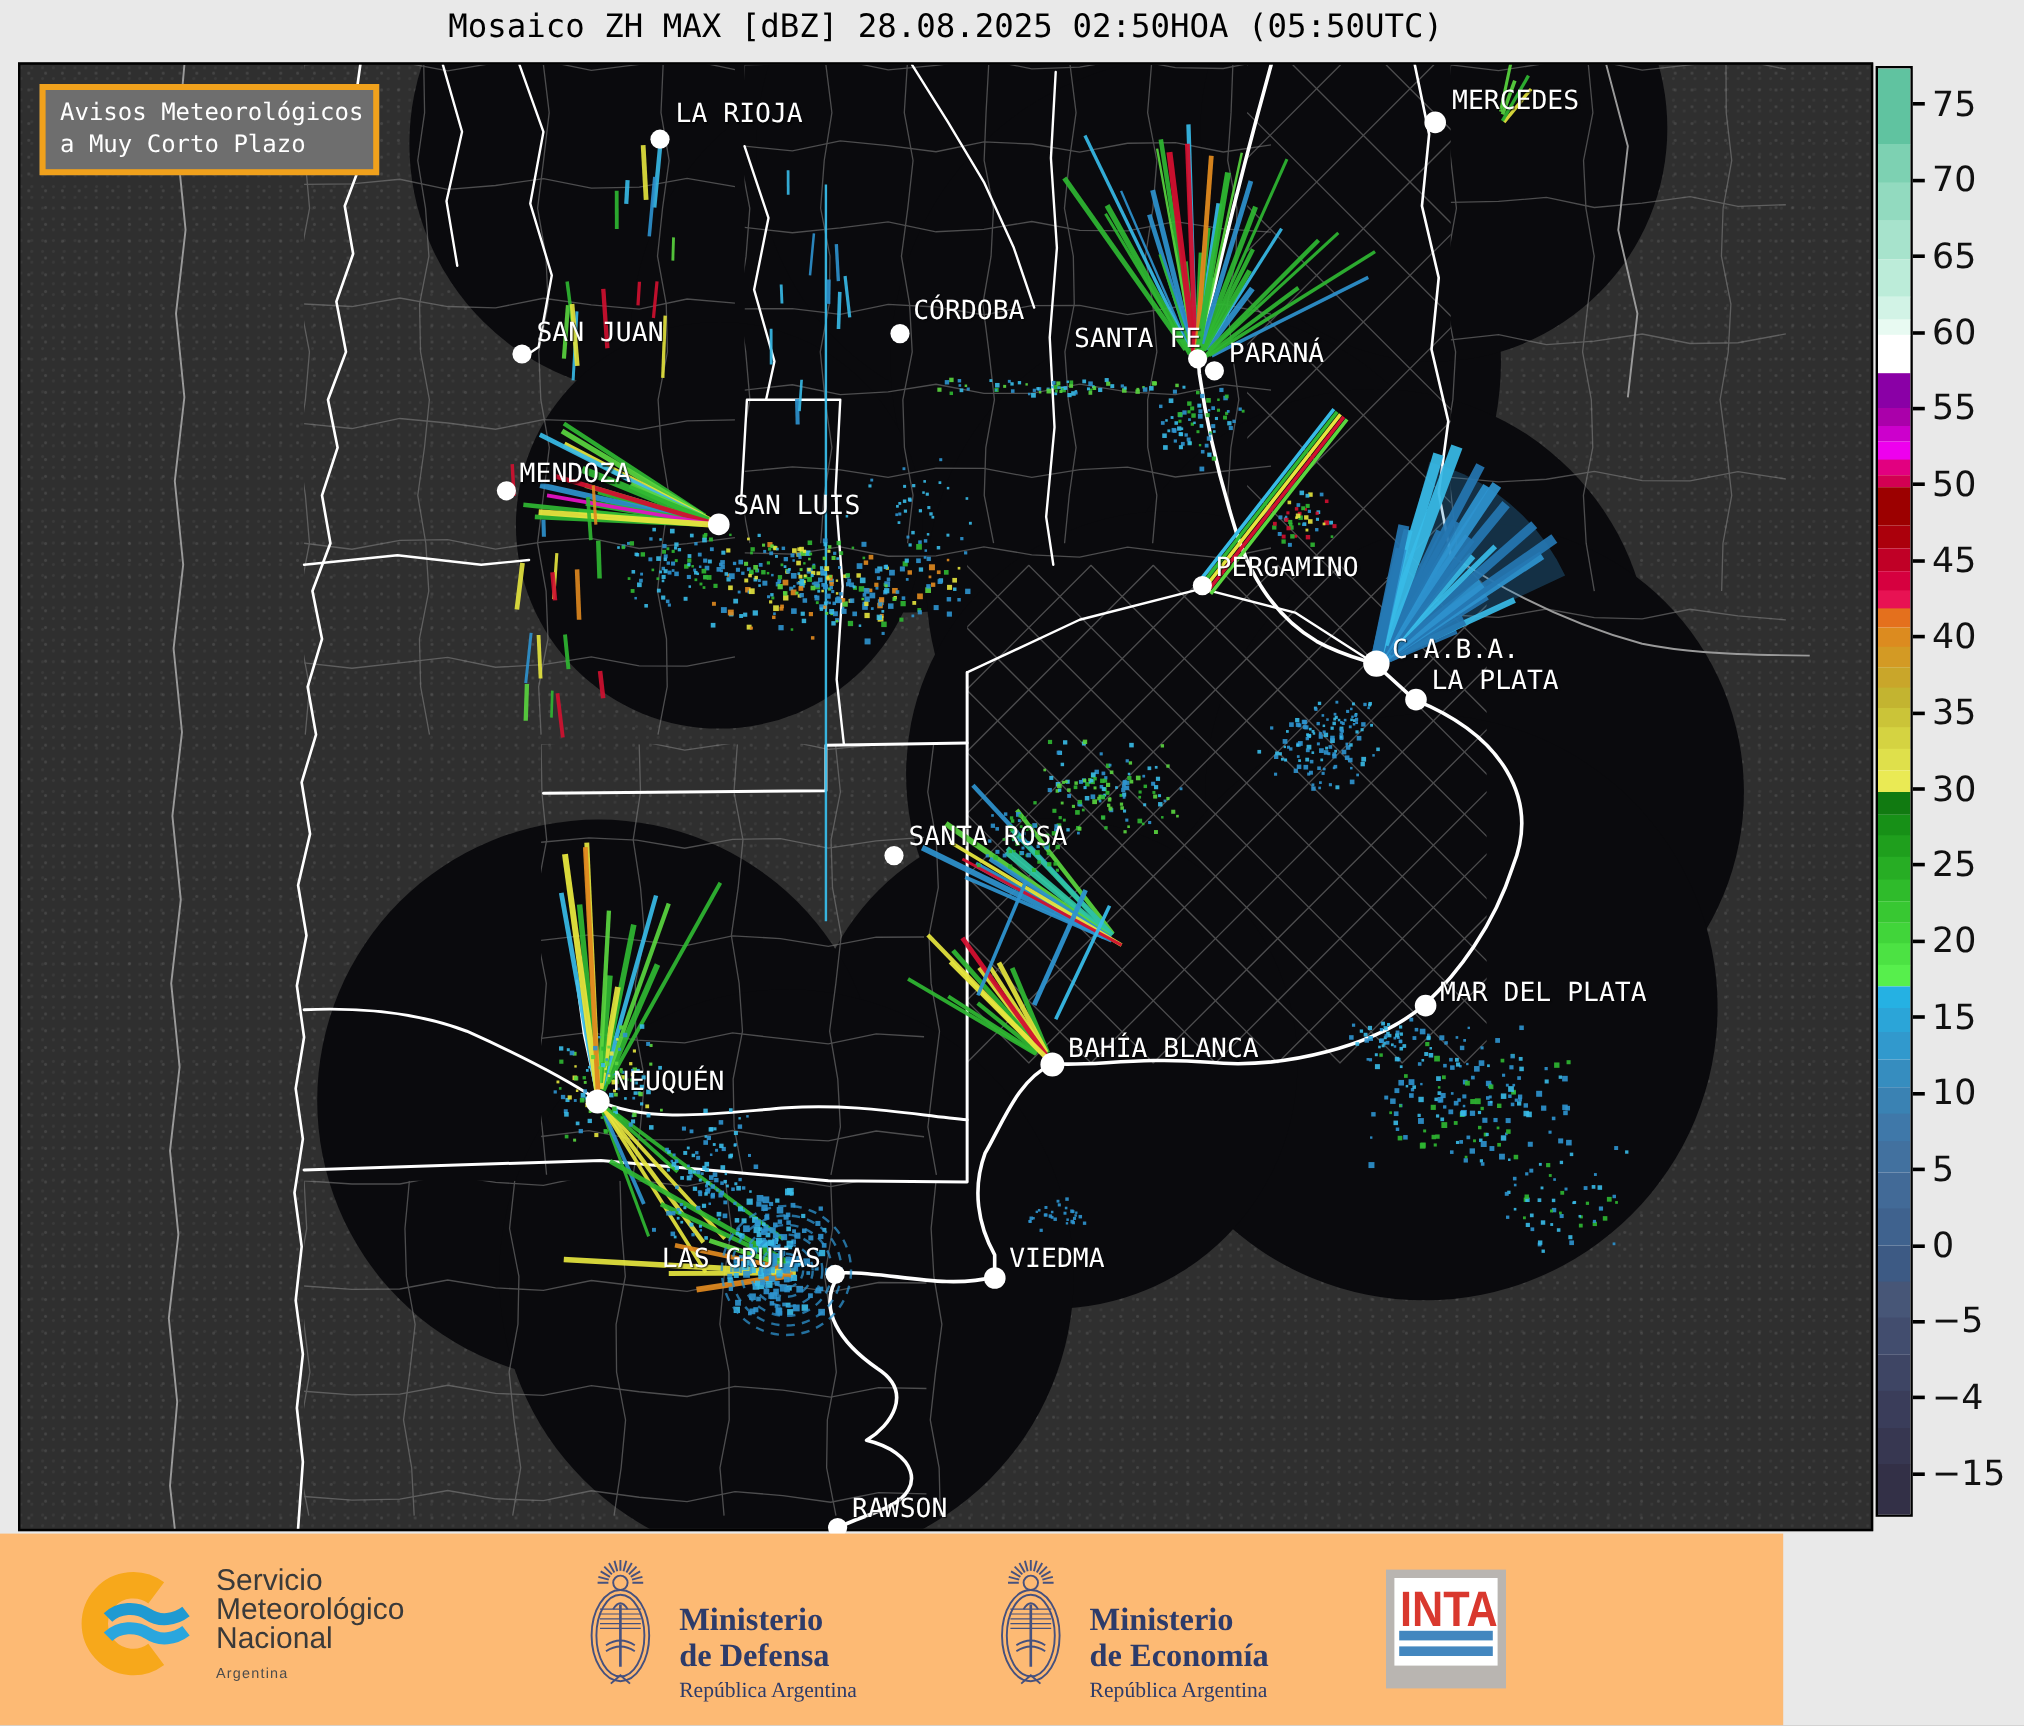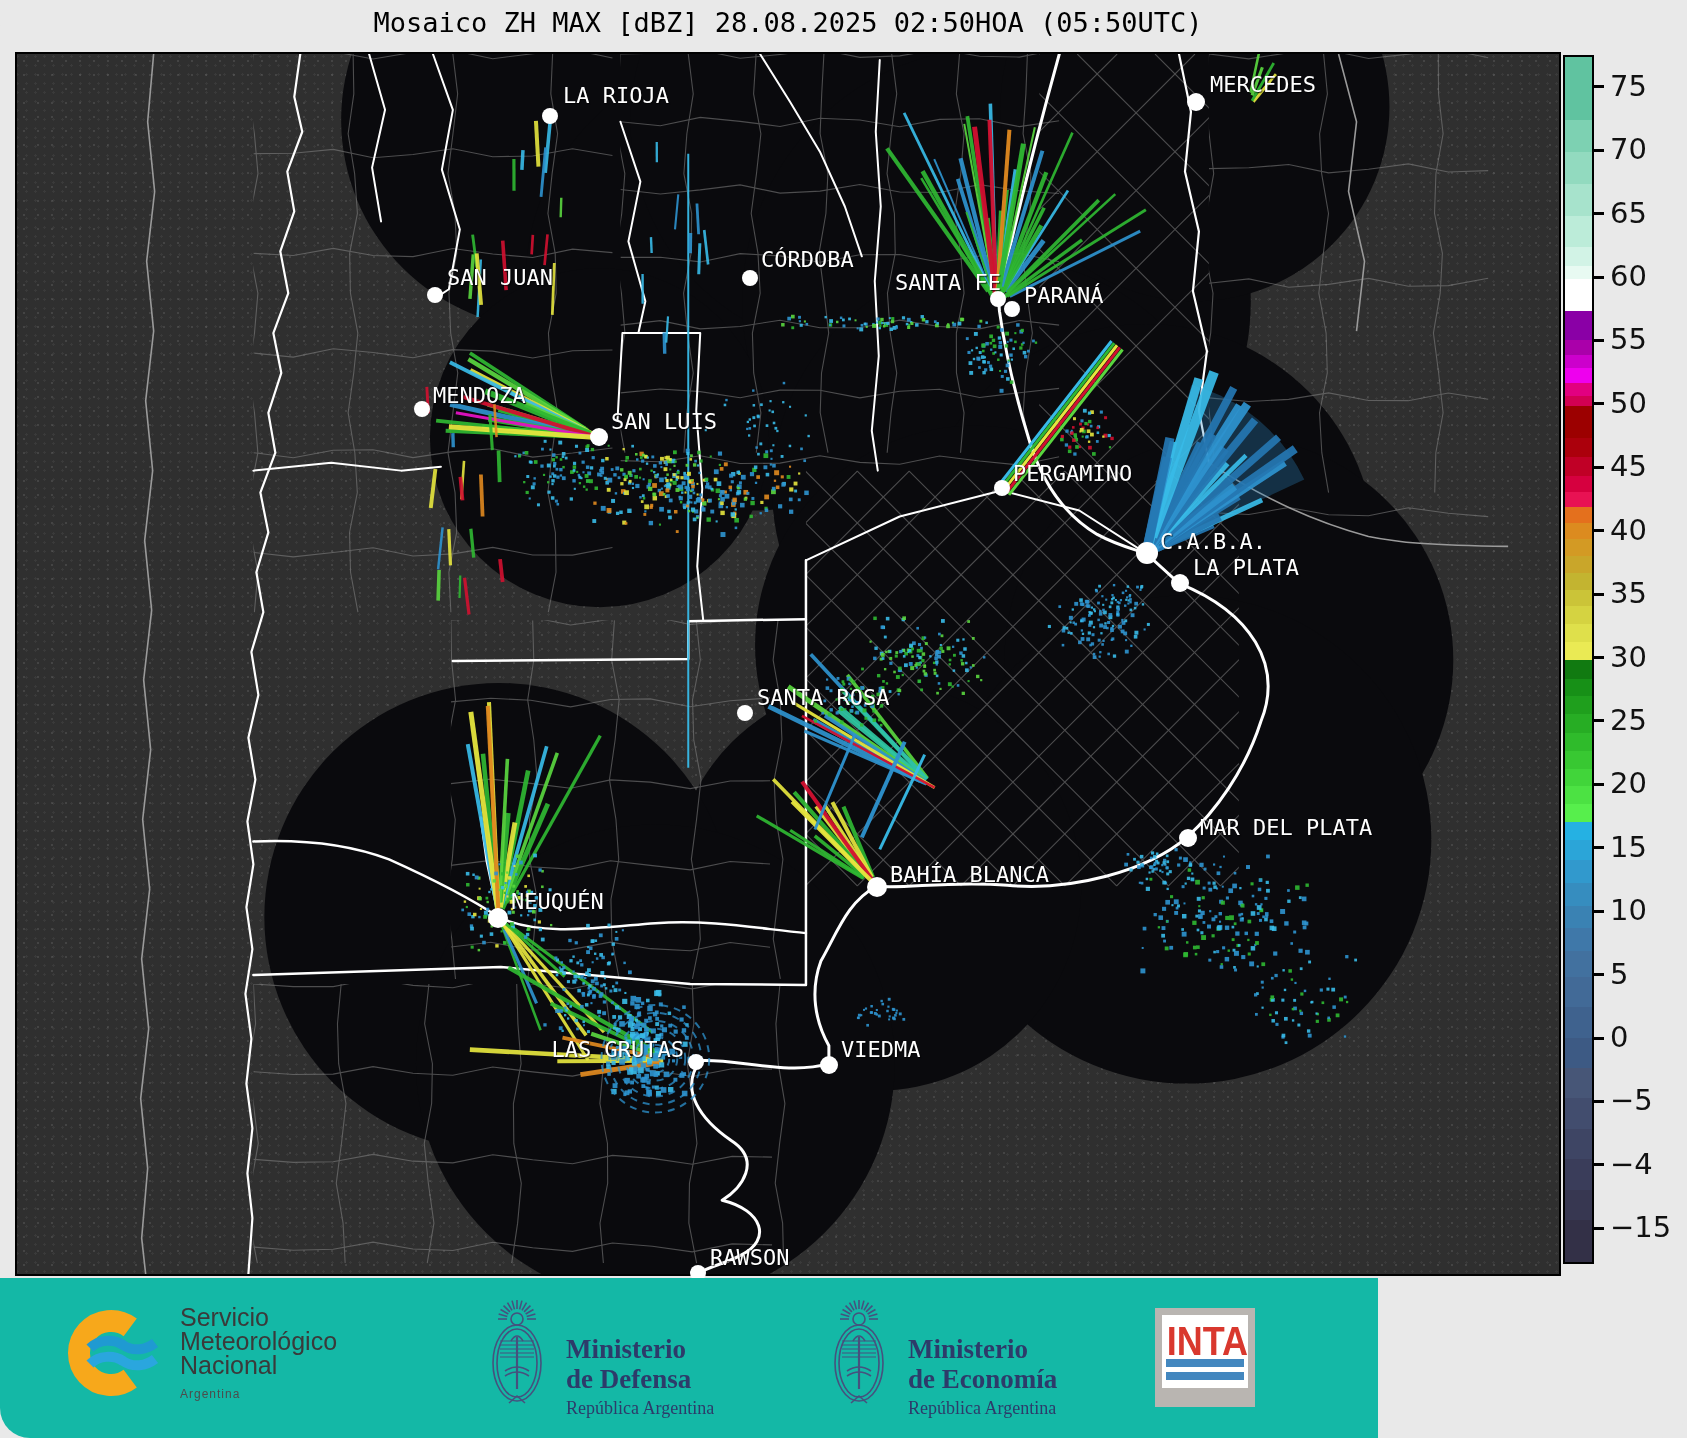--- a/index.html
+++ b/index.html
@@ -1,17 +1,17 @@
 <!DOCTYPE html>
 <html><head>
 <meta charset="utf-8">
 <style>
   html,body{margin:0;padding:0;background:#e9e9e9;}
   #page{position:relative;width:1687px;height:1438px;background:#e9e9e9;
-        font-family:"DejaVu Sans",sans-serif;overflow:hidden;border-radius:30px;}
+        font-family:"DejaVu Sans",sans-serif;overflow:hidden;}
   #title{position:absolute;top:7px;left:0;width:1576px;text-align:center;
          font-family:"DejaVu Sans Mono",monospace;font-size:27px;color:#000;white-space:pre;}
   #map{position:absolute;left:15px;top:52px;width:1546px;height:1224px;
        background-color:#2f2f2f;border:2px solid #000;box-sizing:border-box;
        background-image:
          radial-gradient(rgba(255,255,255,0.10) 1px, transparent 1.4px),
          radial-gradient(rgba(255,255,255,0.05) 1px, transparent 1.4px);
        background-size:14px 14px, 9px 9px;background-position:0 0,5px 7px;}
   #radar-svg{position:absolute;left:0;top:0;width:100%;height:100%;display:block;}
   #city-layer{position:absolute;left:0;top:0;width:1687px;height:1276px;pointer-events:none;}
@@ -20,21 +20,21 @@
               font-size:22px;line-height:24px;white-space:pre;text-shadow:1px 1px 1px rgba(0,0,0,.7);}
   #alert-box{position:absolute;left:33px;top:70px;width:283px;background:#6e6e6e;
              border:5px solid #f0a11c;color:#fff;font-family:"DejaVu Sans Mono",monospace;
              font-size:20px;line-height:27px;padding:5px 8px 7px 12px;box-sizing:border-box;white-space:pre;}
   #colorbar{position:absolute;left:1563px;top:55px;width:31px;height:1209px;
             border:2px solid #000;box-sizing:border-box;background:#fff;overflow:hidden;}
   .cb-seg{position:absolute;left:0;width:100%;}
   .cb-tick{position:absolute;left:1594px;width:10px;height:3px;background:#000;}
   .cb-label{position:absolute;left:1610px;transform:translateY(-52%);font-size:29px;color:#111;
             font-family:"DejaVu Sans",sans-serif;}
-  #footer{position:absolute;left:0;top:1278px;width:1378px;height:160px;background:#14b8a6;}
+  #footer{position:absolute;left:0;top:1278px;width:1486px;height:160px;background:#fdba74;}
   #smn-logo{position:absolute;left:62px;top:22px;}
   #smn-text{position:absolute;left:180px;top:27px;color:#3a3a3a;font-size:25px;line-height:24px;
             font-family:"Liberation Sans",sans-serif;}
   #smn-text .smn-sub{font-size:12px;color:#4c4c4c;margin-top:5px;letter-spacing:1px;}
   .crest{position:absolute;top:19px;}
   .min-text{position:absolute;top:56px;color:#2d3b6a;font-family:"Liberation Serif",serif;}
   .min-line{font-size:27px;font-weight:bold;line-height:30px;}
   .min-sub{font-size:18px;font-weight:normal;margin-top:4px;}
   #inta{position:absolute;left:1155px;top:30px;width:100px;height:99px;background:#b9b5b1;}
   #inta .inta-inner{position:absolute;left:7px;top:7px;width:86px;height:73px;background:#fff;
@@ -2081,20 +2081,21 @@
       <div class="city-dot" style="left: 488px; top: 908px; width: 20px; height: 20px;"></div>
       <div class="city-label" style="left: 511px; top: 890px;">NEUQUÉN</div>
       <div class="city-dot" style="left: 688px; top: 1054px; width: 16px; height: 16px;"></div>
       <div class="city-label" style="right: 1003px; top: 1038px;">LAS GRUTAS</div>
       <div class="city-dot" style="left: 820px; top: 1056px; width: 18px; height: 18px;"></div>
       <div class="city-label" style="left: 841px; top: 1038px;">VIEDMA</div>
       <div class="city-dot" style="left: 690px; top: 1265px; width: 16px; height: 16px;"></div>
       <div class="city-label" style="left: 710px; top: 1246px;">RAWSON</div>
     </div>
 
+  <div id="alert-box"><span>Avisos Meteorológicos</span><br><span>a Muy Corto Plazo</span></div>
 
   <div id="colorbar">
       <div class="cb-seg" style="top: 0px; height: 64px; background: rgb(96, 195, 160);"></div>
       <div class="cb-seg" style="top: 63.4px; height: 32.3px; background: rgb(125, 209, 178);"></div>
       <div class="cb-seg" style="top: 95.1px; height: 32.3px; background: rgb(146, 218, 191);"></div>
       <div class="cb-seg" style="top: 126.8px; height: 32.3px; background: rgb(167, 227, 204);"></div>
       <div class="cb-seg" style="top: 158.6px; height: 32.3px; background: rgb(188, 236, 217);"></div>
       <div class="cb-seg" style="top: 190.3px; height: 19.6px; background: rgb(210, 243, 230);"></div>
       <div class="cb-seg" style="top: 209.3px; height: 13.3px; background: rgb(232, 250, 242);"></div>
       <div class="cb-seg" style="top: 222px; height: 32.3px; background: rgb(255, 255, 255);"></div>

